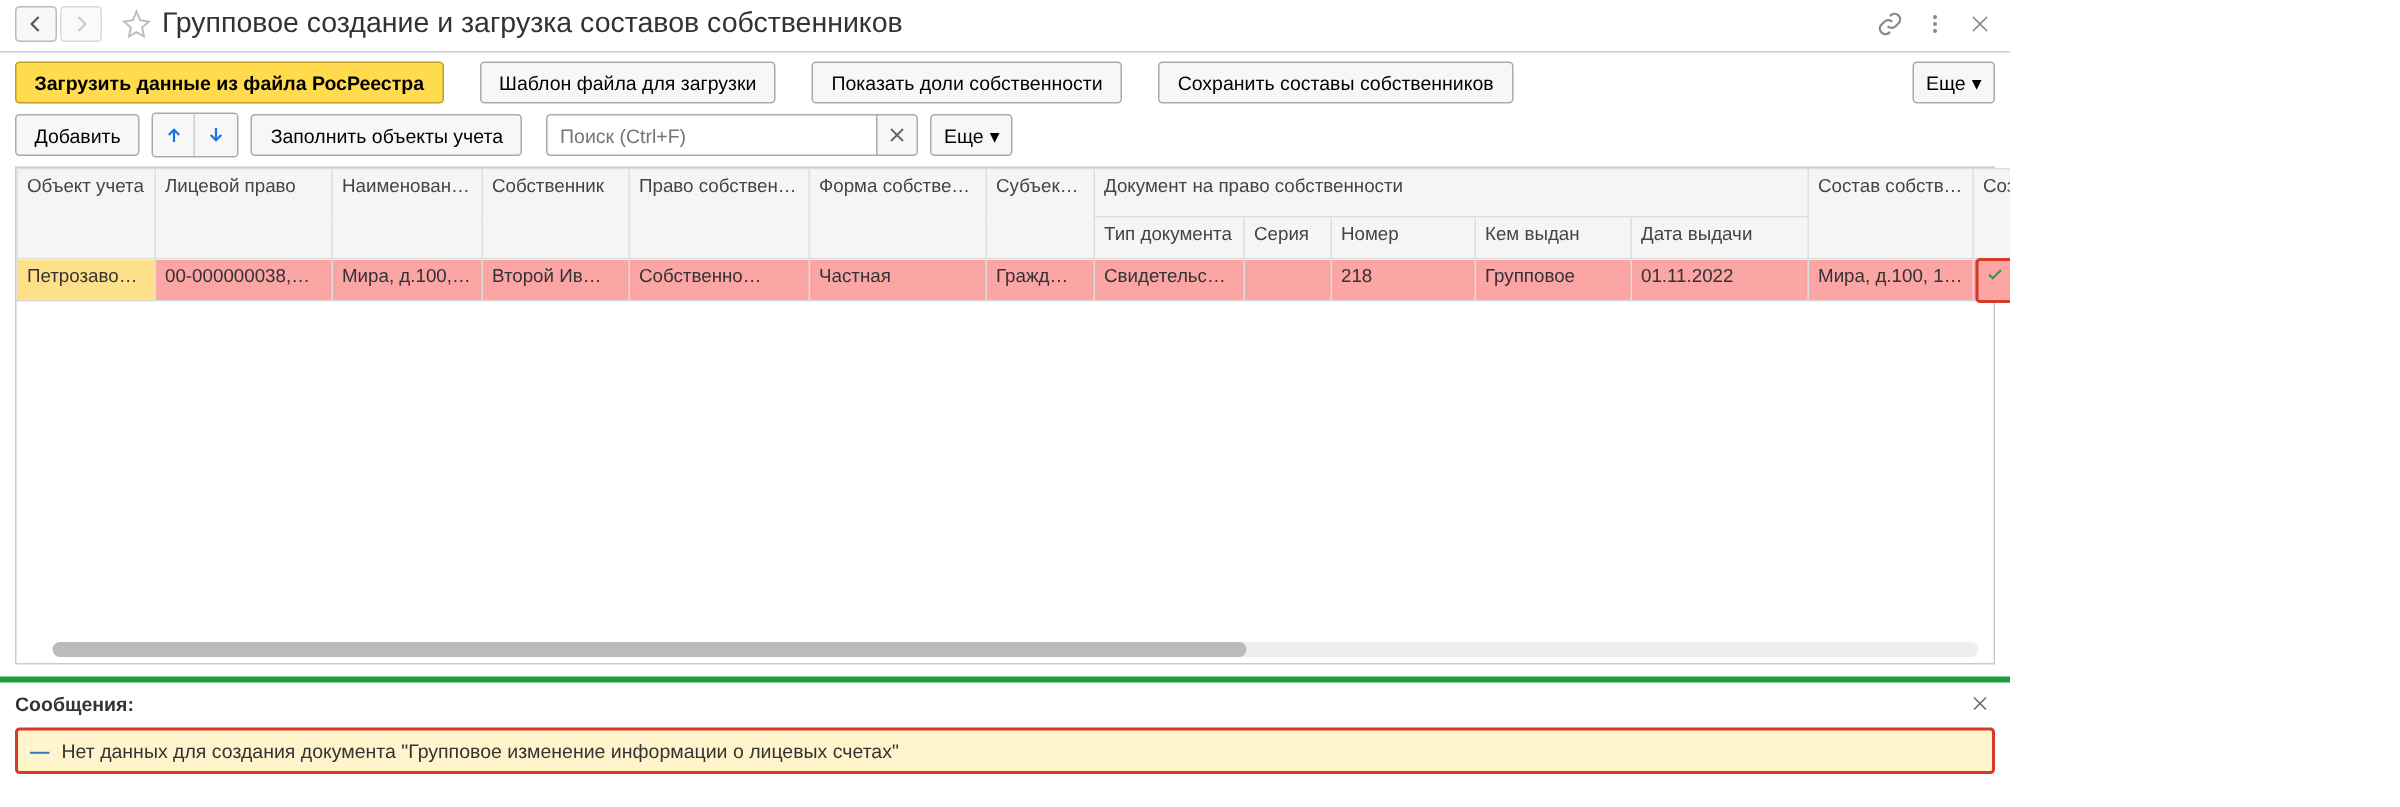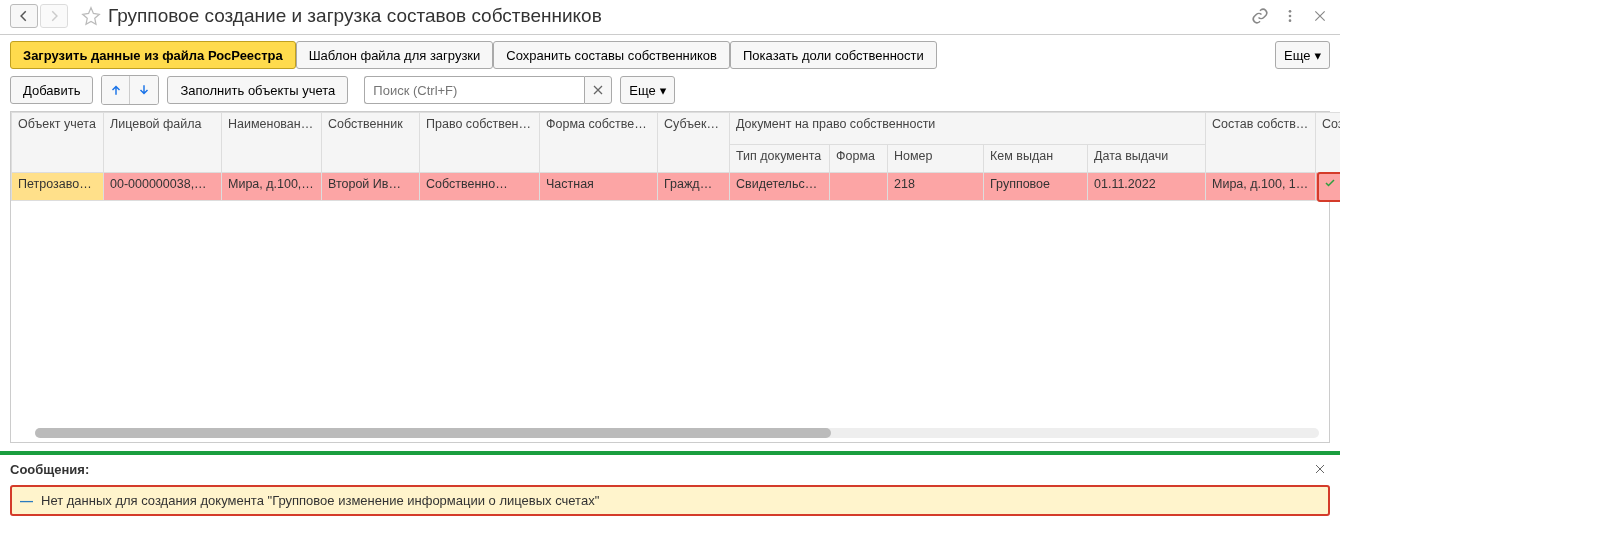--- a/index.html
+++ b/index.html
@@ -9,21 +9,21 @@
   
   .header { display: flex; align-items: center; padding: 4px 10px 6px 10px; border-bottom: 1px solid #ccc; }
   .nav-btn { width: 28px; height: 24px; border: 1px solid #bbb; background: #f7f7f7; border-radius: 3px; display: inline-flex; align-items: center; justify-content: center; margin-right: 2px; cursor: pointer; }
   .nav-btn svg { width: 14px; height: 14px; }
   .star-btn { width: 26px; height: 24px; display: inline-flex; align-items: center; justify-content: center; margin: 0 4px 0 8px; cursor: pointer; }
   .page-title { font-size: 19px; color: #333; flex: 1; }
   .header-right { display: flex; align-items: center; gap: 10px; }
   .hr-icon { width: 20px; height: 20px; display: inline-flex; align-items: center; justify-content: center; cursor: pointer; color: #888; }
 
   
-  .toolbar { display: flex; align-items: center; padding: 6px 10px; gap: 0; }
+  .toolbar { display: flex; align-items: center; padding: 6px 10px; gap: 24px; }
   .btn { height: 28px; border: 1px solid #aaa; background: #f7f7f7; border-radius: 3px; padding: 0 12px; font-size: 13px; cursor: pointer; display: inline-flex; align-items: center; }
   .btn.primary { background: #ffdb4d; border-color: #c0a020; font-weight: bold; }
   .btn.more { padding: 0 8px; }
   .toolbar .spacer { flex: 1; }
 
   
   .toolbar2 { display: flex; align-items: center; padding: 0 10px 6px 10px; gap: 8px; }
   .icon-btn { width: 28px; height: 28px; border: 1px solid #aaa; border-radius: 3px; background: #f7f7f7; display: inline-flex; align-items: center; justify-content: center; cursor: pointer; }
   .icon-btn svg { width: 14px; height: 14px; }
   .icon-group { display: flex; gap: 0; border: 1px solid #aaa; border-radius: 3px; overflow: hidden; }
@@ -99,22 +99,22 @@
         <svg width="14" height="14" viewBox="0 0 24 24">
             <path d="M4 4l16 16M20 4L4 20" stroke="#888" stroke-width="2"></path>
           </svg>
       </span>
     </div>
   </div>
 
   <div class="toolbar">
     <button class="btn primary">Загрузить данные из файла РосРеестра</button>
     <button class="btn">Шаблон файла для загрузки</button>
+    <button class="btn">Показать доли собственности</button>
     <button class="btn">Сохранить составы собственников</button>
-    <button class="btn">Показать доли собственности</button>
     <div class="spacer"></div>
     <button class="btn more">
         <span>Еще</span>
         <span class="chevron-down">▾</span>
       </button>
   </div>
 
   <div class="toolbar2">
     <button class="btn">Добавить</button>
     <div class="icon-group">
@@ -160,34 +160,34 @@
           <col style="width:96px">
           <col style="width:104px">
           <col style="width:118px">
         <col style="width:110px">
           <col style="width:108px">
           <col style="width:140px">
       </colgroup>
       <thead>
         <tr class="r1">
           <th rowspan="2">Объект учета</th>
-          <th rowspan="2">Лицевой файла</th>
+          <th rowspan="2">Лицевой право</th>
           <th rowspan="2">Наименование состава</th>
           <th rowspan="2">Собственник</th>
           <th rowspan="2">Право собственности</th>
           <th rowspan="2">Форма собственности</th>
           <th rowspan="2">Субъект права</th>
           <th colspan="5">Документ на право собственности</th>
           <th rowspan="2">Состав собственников</th>
           <th rowspan="2">Создан состав собственников</th>
           <th rowspan="2">Состав привязан к л</th>
         </tr>
         <tr>
           <th>Тип документа</th>
-          <th>Форма</th>
+          <th>Серия</th>
           <th>Номер</th>
           <th>Кем выдан</th>
           <th>Дата выдачи</th>
         </tr>
       </thead>
       <tbody>
         <tr class="data-row">
           <td class="active">Петрозаво…</td>
           <td>00-000000038,…</td>
           <td>Мира, д.100,…</td>

